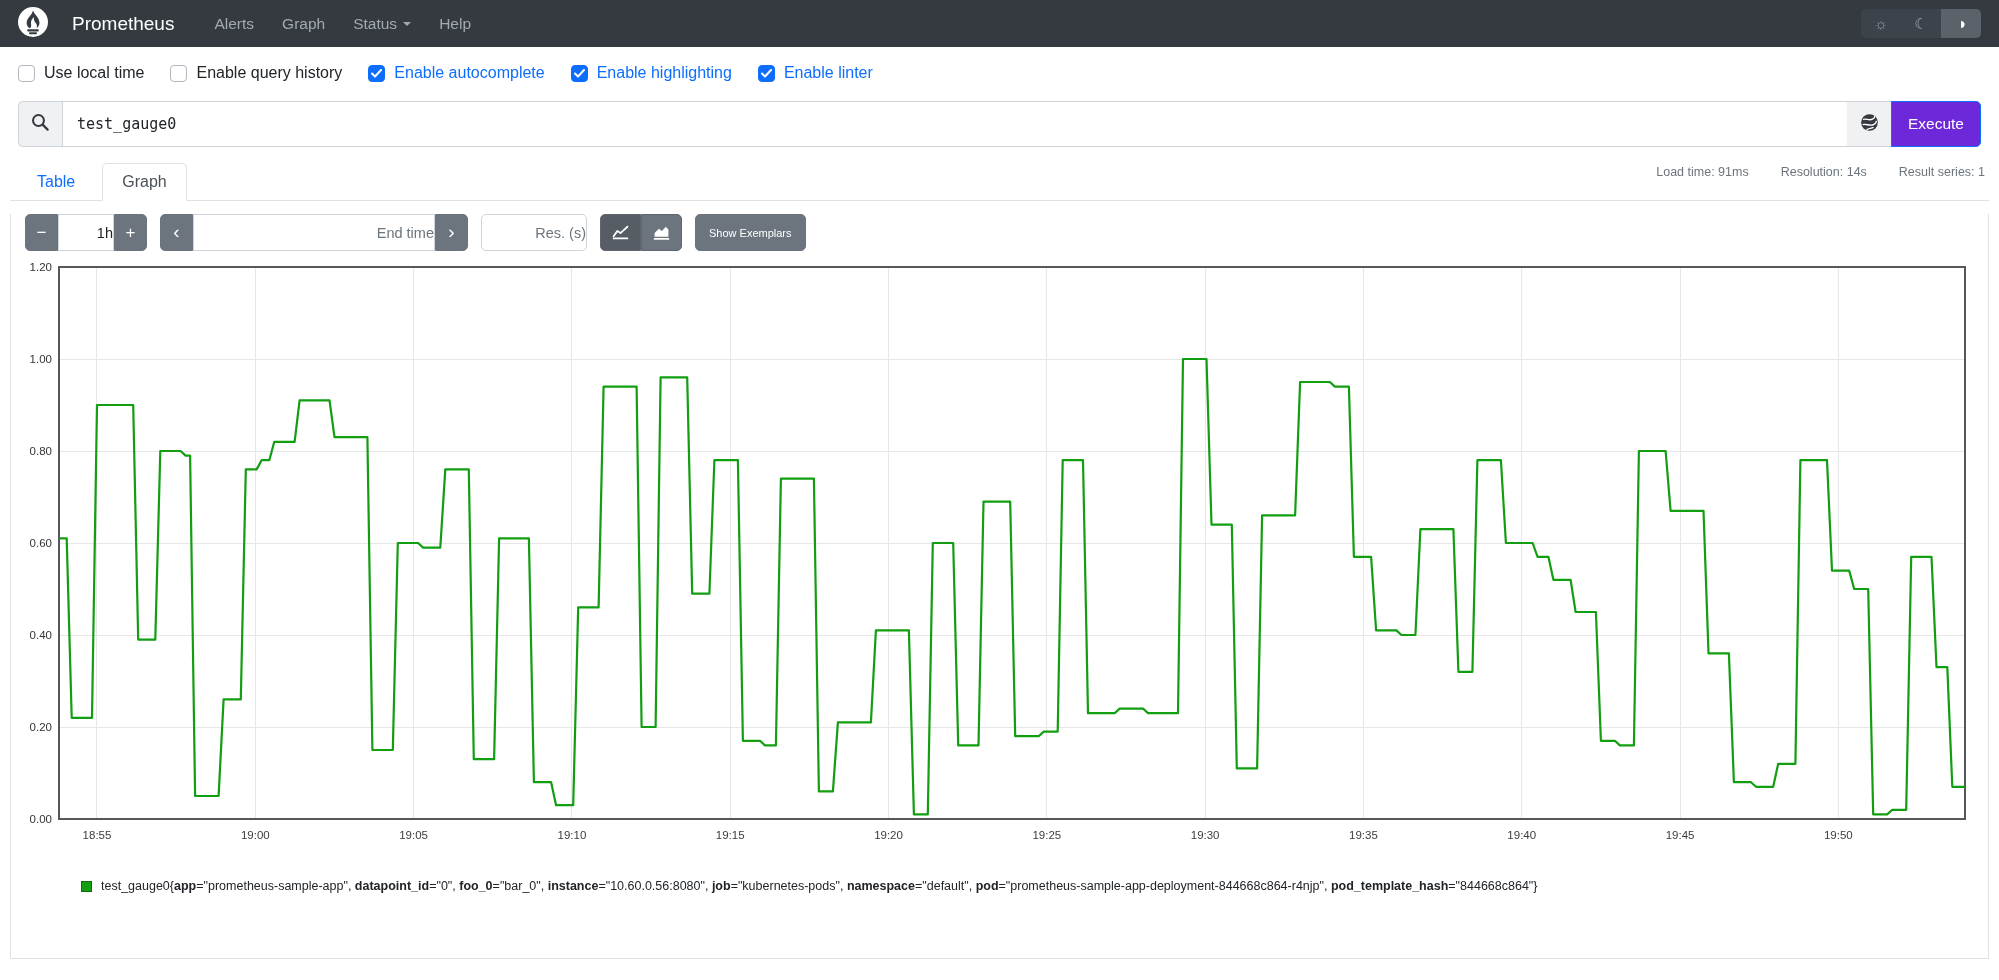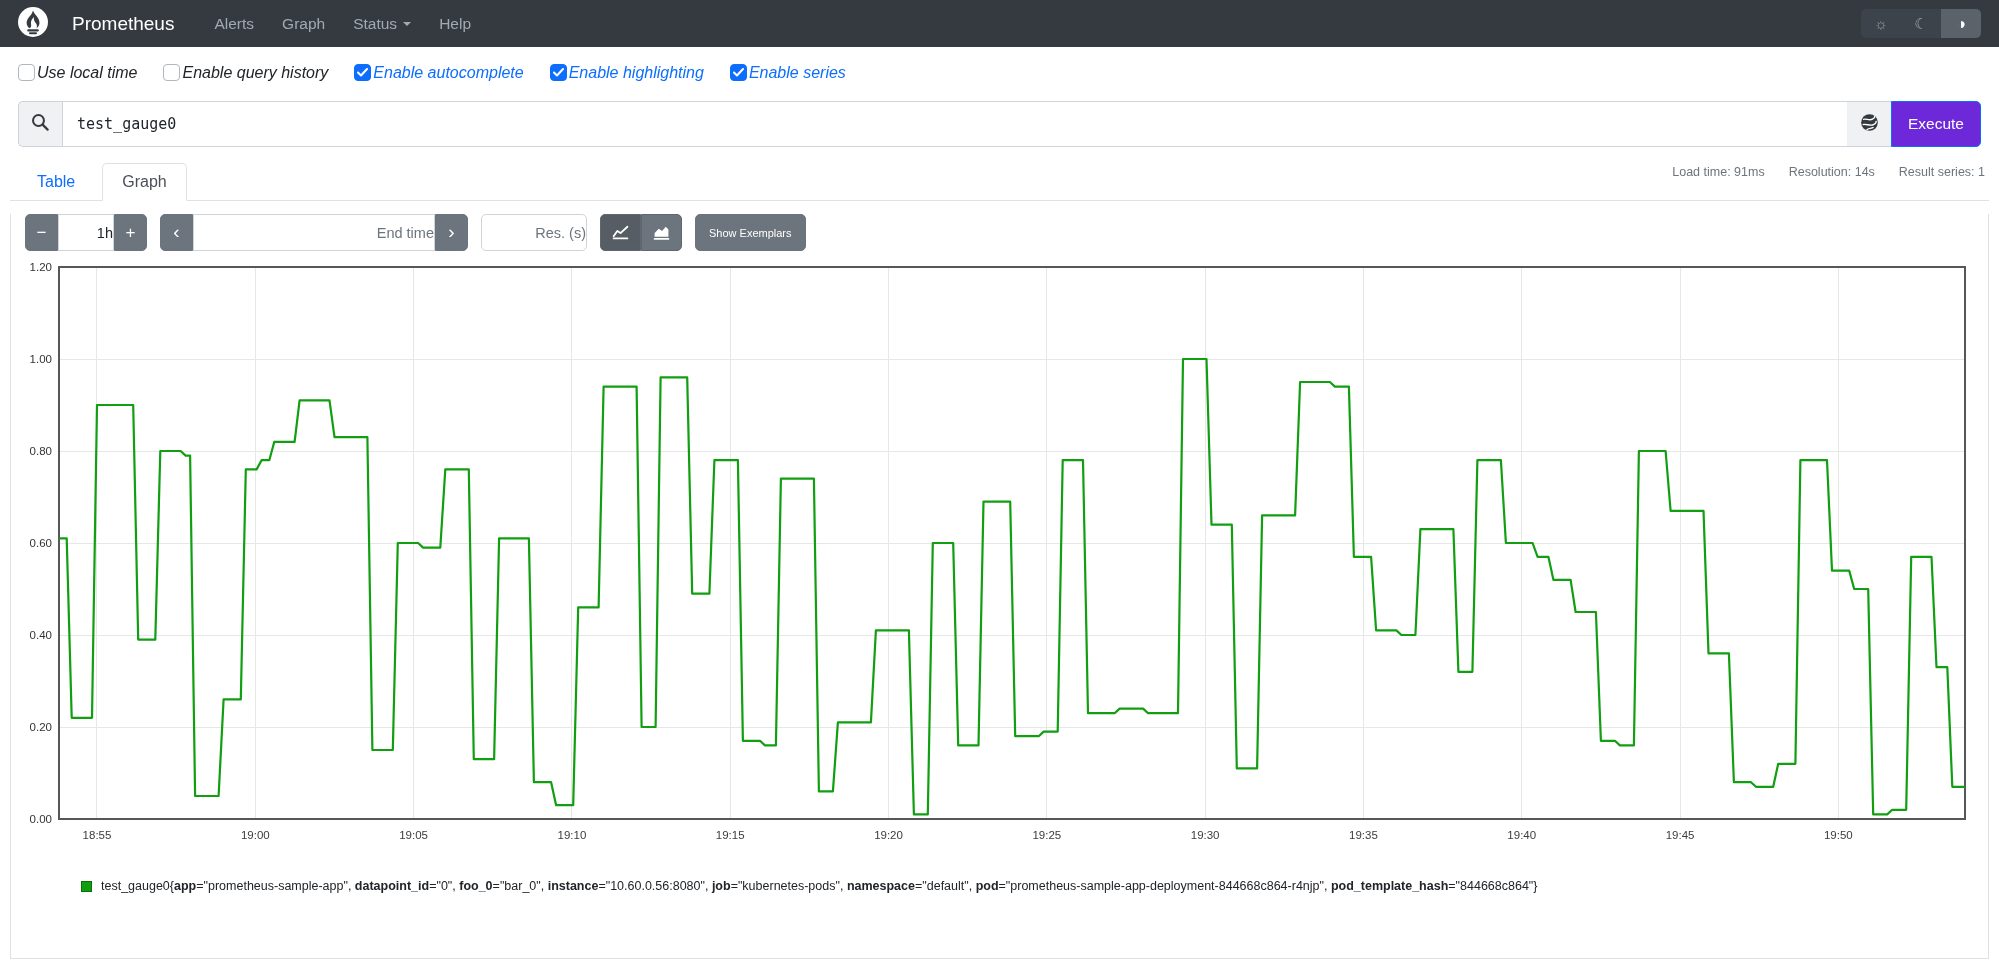--- a/index.html
+++ b/index.html
@@ -12,41 +12,41 @@
   .brand-name { color: #ffffff; font-size: 19px; }
   .nav-links { display: flex; align-items: center; margin-left: 26px; gap: 0; list-style: none; }
   .nav-link { color: #a2aab1; font-size: 15.5px; padding: 8px 14px; cursor: pointer; display: flex; align-items: center; }
   .caret { display: inline-block; margin-left: 6px; border-top: 4.5px solid #a2aab1; border-left: 4.5px solid transparent; border-right: 4.5px solid transparent; }
   .theme-toggle { margin-left: auto; display: flex; background: #3d434a; border-radius: 5px; overflow: hidden; }
   .theme-btn { width: 40px; height: 29px; border: none; background: transparent; color: #99a0a7; font-size: 15px; cursor: pointer; display: flex; align-items: center; justify-content: center; }
   .theme-btn.active { background: #5b6269; color: #ffffff; font-size: 16px; }
 
   
   .options-row { display: flex; align-items: center; gap: 26px; padding: 17px 18px 15px 18px; }
-  .option-check { display: flex; gap: 2px; cursor: pointer; font-style: italic; }
+  .option-check { display: flex; align-items: center; gap: 9px; cursor: pointer; }
   .cbox { width: 17px; height: 17px; border: 1px solid #b0b7be; border-radius: 4px; background: #fff; display: inline-flex; align-items: center; justify-content: center; flex: none; }
   .cbox.checked { background: #0d6efd; border-color: #0d6efd; }
   .cbox svg { display: block; }
   .cbox-label { font-size: 16px; color: #212529; }
   .option-check.checked .cbox-label { color: #0d6efd; }
 
   
   .query-row { display: flex; margin: 4px 18px 0 18px; height: 46px; }
   .q-addon { width: 44px; background: #eff1f3; border: 1px solid #ced4da; display: flex; align-items: center; justify-content: center; }
   .q-addon.left { border-radius: 5px 0 0 5px; border-right: none; }
   .q-addon.right { border-left: none; border-right: none; cursor: pointer; }
   .query-input { flex: 1; border: 1px solid #ced4da; border-right: none; padding: 0 14px; font-family: "DejaVu Sans Mono", monospace; font-size: 15px; color: #212529; outline: none; }
   .execute-btn { width: 90px; background: #6d28d9; color: #fff; border: 1px solid #0d6efd; border-radius: 0 5px 5px 0; font-size: 15.5px; cursor: pointer; font-family: "Liberation Sans", sans-serif; }
 
   
   .tabs-row { margin: 16px 10px 0 10px; display: flex; align-items: flex-end; border-bottom: 1px solid #dee2e6; position: relative; }
   .tab { font-size: 16px; padding: 9px 19px; cursor: pointer; margin-left: 8px; }
   .tab.inactive { color: #0d6efd; }
   .tab.active { color: #495057; background: #fff; border: 1px solid #dee2e6; border-bottom: 1px solid #fff; border-radius: 5px 5px 0 0; margin-bottom: -1px; }
-  .stats { position: absolute; right: 4px; top: 2px; display: flex; gap: 24px; }
+  .stats { position: absolute; right: 4px; top: 2px; display: flex; gap: 32px; }
   .stat-item { font-size: 12.5px; color: #6c757d; }
 
   
   .panel-body { margin: 0 10px; border: 1px solid #dee2e6; border-top: none; height: 745px; padding: 0 8px; }
 
   
   .toolbar { display: flex; align-items: center; gap: 13px; margin: 13px 0 0 6px; height: 37px; }
   .btn-group { display: flex; height: 37px; }
   .tb-btn { background: #6c757d; border: 1px solid #6c757d; color: #fff; width: 33px; font-size: 17px; cursor: pointer; display: flex; align-items: center; justify-content: center; font-family: "Liberation Sans", sans-serif; }
   .tb-btn.first { border-radius: 5px 0 0 5px; }
@@ -130,21 +130,21 @@
           </svg>
         </span>
         <span class="cbox-label">Enable highlighting</span>
       </label>
       <label class="option-check checked">
         <span class="cbox checked">
           <svg width="11" height="9" viewBox="0 0 11 9">
             <path d="M1 4.5 L4 7.5 L10 1" fill="none" stroke="#fff" stroke-width="2" stroke-linecap="round" stroke-linejoin="round"></path>
           </svg>
         </span>
-        <span class="cbox-label">Enable series</span>
+        <span class="cbox-label">Enable linter</span>
       </label>
     </div>
 
   <div class="query-row">
     <div class="q-addon left">
       <span>
         <svg width="19" height="19" viewBox="0 0 16 16">
           <circle cx="6.3" cy="6.3" r="4.6" fill="none" stroke="#343a40" stroke-width="1.7"></circle>
           <line x1="9.8" y1="9.8" x2="14" y2="14" stroke="#343a40" stroke-width="1.9" stroke-linecap="round"></line>
         </svg>

